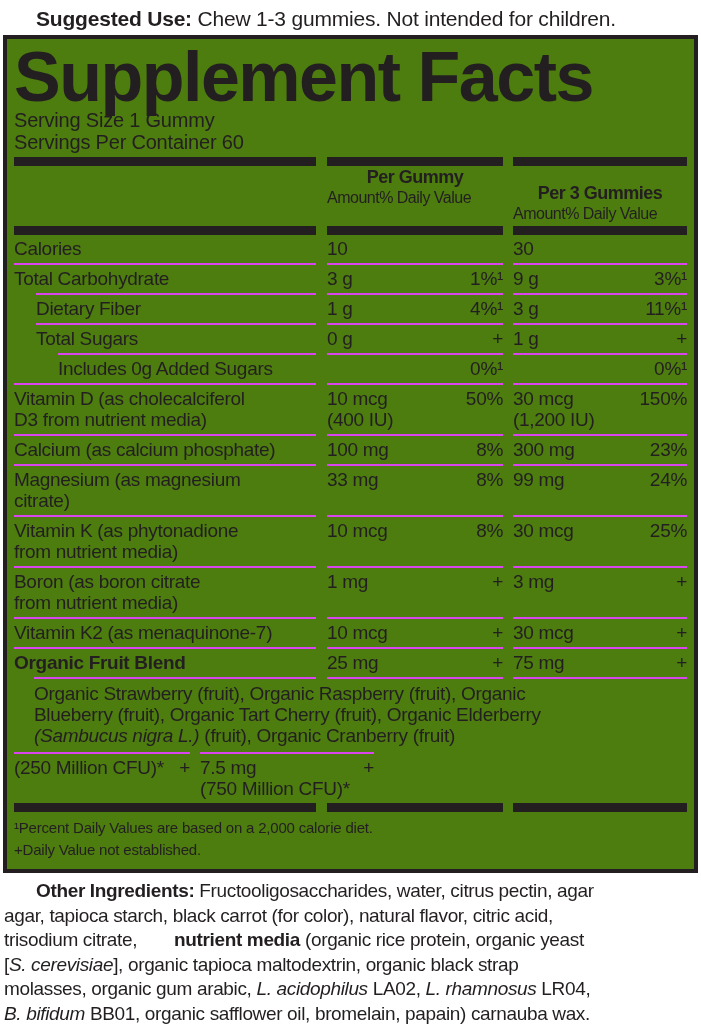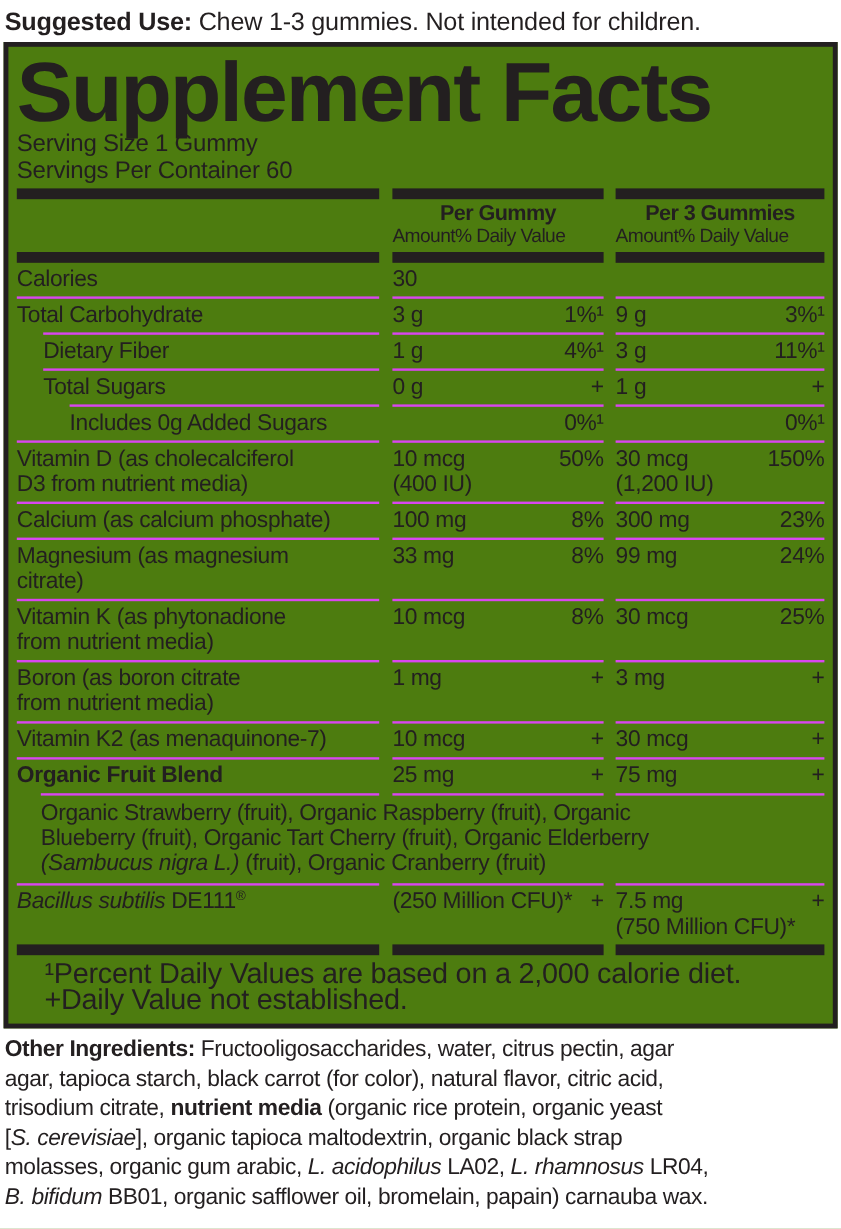--- a/index.html
+++ b/index.html
@@ -40,37 +40,37 @@
   .bar-row{display:flex;margin-top:4px;}
   .bar-row.tight{margin-top:0;}
   .bar{height:9px;background:#231f20;}
   .bar.b-name{width:302px;margin-right:11px;}
   .bar.b-mid{width:176px;margin-right:10px;}
   .bar.b-p3{width:174px;}
 
   .head .hcell{padding:1px 0 2px 0;}
   .hcol-name{width:302px;margin-right:11px;}
   .hcol-mid{width:176px;margin-right:10px;}
-  .hcol-p3{width:174px;}
+  .hcol-p3{width:174px;margin-top:16px;}
   .col-title{font-weight:700;font-size:18px;line-height:21px;letter-spacing:-0.5px;text-align:center;}
   .col-sub{display:flex;justify-content:flex-start;font-weight:400;font-size:16px;
     line-height:20px;letter-spacing:-0.5px;}
 
   .blend-detail{
     padding:4px 0 6px 20px;font-size:19px;line-height:21px;letter-spacing:-0.3px;
     white-space:pre-line;
   }
-  .footnotes{margin-top:5px;font-size:24px;letter-spacing:-0.2px;line-height:22px;margin-left:23px;}
+  .footnotes{margin-top:5px;font-size:15px;letter-spacing:-0.2px;line-height:22px;}
   .other-ingredients{
     margin:6px 4px 0 4px;font-size:19px;line-height:24.5px;letter-spacing:-0.35px;
     white-space:pre-line;
   }
   sup{font-size:60%;vertical-align:super;line-height:0;}
   i{font-style:italic;}
-  b{font-weight:700;}
+  b{font-weight:700;margin-left:32px;}
 </style>
 </head>
 <body>
 
 <div class="page">
 
   <div class="suggested"><b>Suggested Use:</b><span> Chew 1-3 gummies. Not intended for children.</span></div>
 
   <div class="facts-box">
 
@@ -105,20 +105,26 @@
 
     <div class="bar-row tight">
       <div class="bar b-name"></div>
       <div class="bar b-mid"></div>
       <div class="bar b-p3"></div>
     </div>
 
     <div id="rows">
         <div class="trow">
           <div class="cell-name">Calories</div>
+          <div class="cell-mid">
+            <div class="amt">
+              <div>10</div>
+            </div>
+            <div class="dv"></div>
+          </div>
           <div class="cell-p3">
             <div class="amt">
               <div>30</div>
             </div>
             <div class="dv"></div>
           </div>
         </div>
         <div class="trow">
           <div class="cell-name hl">Total Carbohydrate</div>
           <div class="cell-mid hl">
@@ -288,21 +294,20 @@
         </div>
         <div class="trow">
           <div class="cell-name hl" style="margin-left: 20px; width: 282px; padding: 0px; height: 0px;"></div>
           <div class="cell-mid hl" style="padding: 0px; height: 0px;"></div>
           <div class="cell-p3 hl" style="padding: 0px; height: 0px;"></div>
         </div>
         <div class="blend-detail"><span>Organic Strawberry (fruit), Organic Raspberry (fruit), Organic
 Blueberry (fruit), Organic Tart Cherry (fruit), Organic Elderberry
 </span><i>(Sambucus nigra L.)</i><span> (fruit), Organic Cranberry (fruit)</span></div>
         <div class="trow">
-          <div class="cell-name hl"><i>Bacillus subtilis</i><span> DE111</span><sup>®</sup></div>
           <div class="cell-mid hl">
             <div class="amt">
               <div>(250 Million CFU)*</div>
             </div>
             <div class="dv">+</div>
           </div>
           <div class="cell-p3 hl">
             <div class="amt">
               <div>7.5 mg</div>
               <div>(750 Million CFU)*</div>

